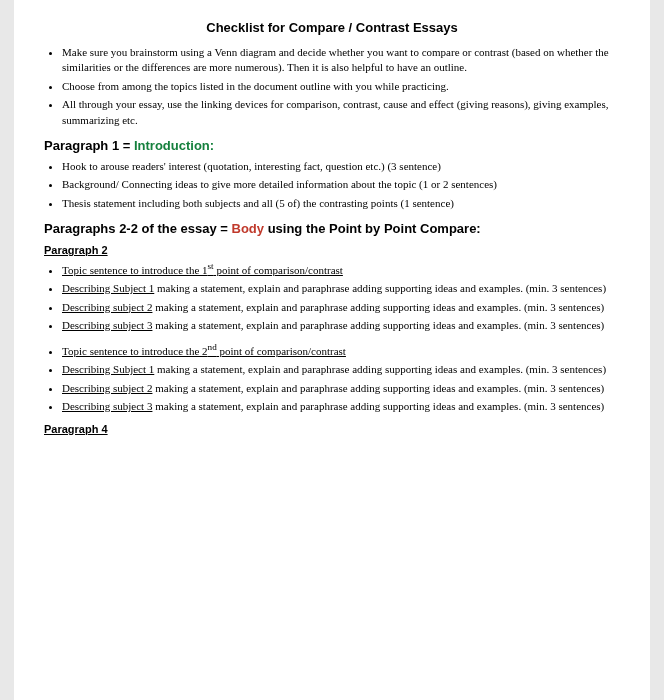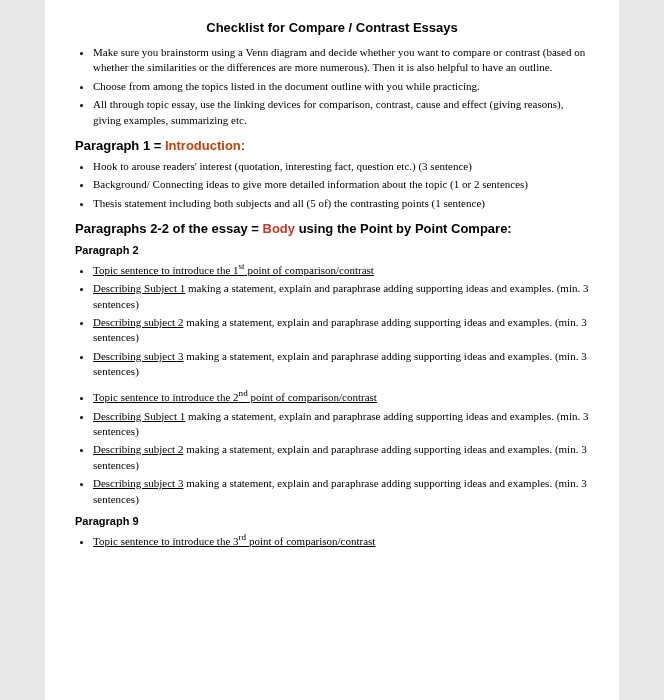--- a/index.html
+++ b/index.html
@@ -5,21 +5,21 @@
     * { margin: 0; padding: 0; box-sizing: border-box; }
     body {
       font-family: Arial, sans-serif;
       font-size: 11px;
       background: #e8e8e8;
       width: 664px;
       min-height: 700px;
     }
     .page {
       background: #fff;
-      width: 574px;
+      width: 636px;
       margin: 0 auto;
       padding: 20px 30px 30px 30px;
       min-height: 700px;
     }
     h1.title {
       text-align: center;
       font-size: 13px;
       font-weight: bold;
       margin-bottom: 10px;
     }
@@ -31,41 +31,42 @@
     ul li {
       margin-bottom: 3px;
       line-height: 1.4;
     }
     .section-heading {
       font-size: 13px;
       font-weight: bold;
       margin-top: 10px;
       margin-bottom: 6px;
     }
-    .intro-color { color: #c2410c; }
+    .intro-color { color: #15803d; }
     .body-color { color: #c0392b; }
     .para-subheading {
       font-size: 11px;
       font-weight: bold;
+      text-decoration: underline;
       margin-top: 8px;
       margin-bottom: 4px;
     }
     .underline { text-decoration: underline; }
   </style>
 </head>
 <body>
 
 <div class="page">
 
   <h1 class="title">Checklist for Compare / Contrast Essays</h1>
 
   <ul>
     <li>Make sure you brainstorm using a Venn diagram and decide whether you want to compare or contrast (based on whether the similarities or the differences are more numerous). Then it is also helpful to have an outline.</li>
     <li>Choose from among the topics listed in the document outline with you while practicing.</li>
-    <li>All through topic essay, use the linking devices for comparison, contrast, cause and effect (giving reasons), giving examples, summarizing etc.</li>
+    <li>All through your essay, use the linking devices for comparison, contrast, cause and effect (giving reasons), giving examples, summarizing etc.</li>
   </ul>
 
   <div class="section-heading">
     <span>Paragraph 1 = </span><span class="intro-color">Introduction:</span>
   </div>
 
   <ul>
     <li>Hook to arouse readers' interest (quotation, interesting fact, question etc.) (3 sentence)</li>
     <li>Background/ Connecting ideas to give more detailed information about the topic (1 or 2 sentences)</li>
     <li>Thesis statement including both subjects and all (5 of) the contrasting points (1 sentence)</li>
@@ -83,18 +84,15 @@
     <li><span class="underline">Describing subject 3</span> making a statement, explain and paraphrase adding supporting ideas and examples. (min. 3 sentences)</li>
   </ul>
 
   <ul>
     <li><span class="underline">Topic sentence to introduce the 2<sup>nd</sup> point of comparison/contrast</span></li>
     <li><span class="underline">Describing Subject 1</span> making a statement, explain and paraphrase adding supporting ideas and examples. (min. 3 sentences)</li>
     <li><span class="underline">Describing subject 2</span> making a statement, explain and paraphrase adding supporting ideas and examples. (min. 3 sentences)</li>
     <li><span class="underline">Describing subject 3</span> making a statement, explain and paraphrase adding supporting ideas and examples. (min. 3 sentences)</li>
   </ul>
 
-  <div class="para-subheading">Paragraph 9</div>
-  <ul>
-    <li><span class="underline">Topic sentence to introduce the 3<sup>rd</sup> point of comparison/contrast</span>&nbsp;&nbsp;&nbsp;</li>
-  </ul>
+  <div class="para-subheading">Paragraph 4</div>
 
 </div>
 
 </body></html>

